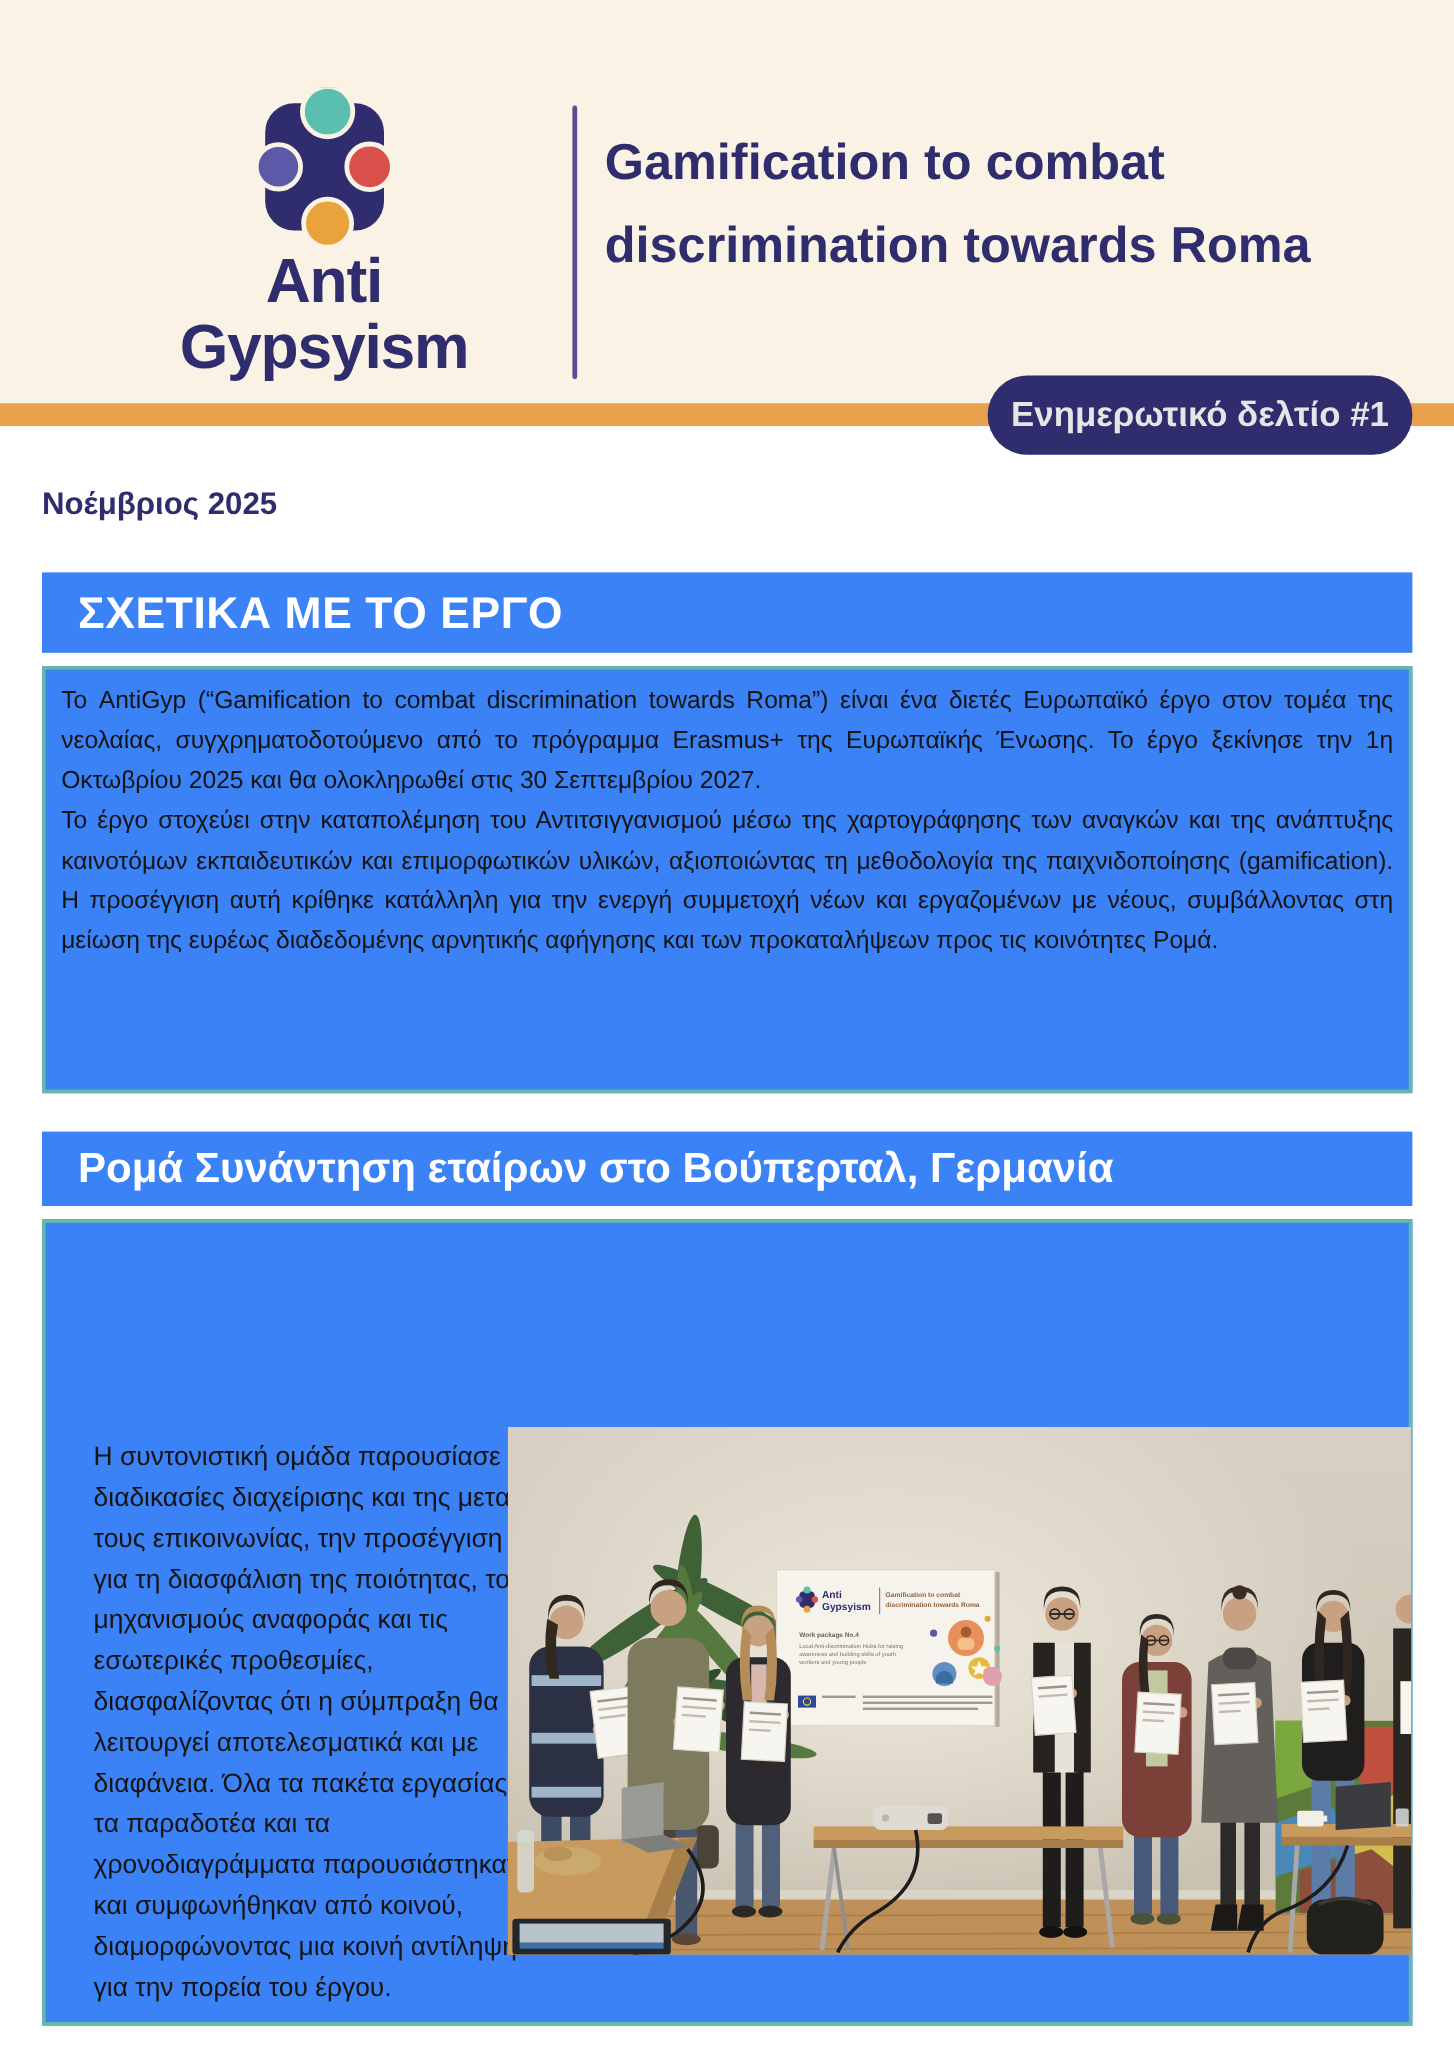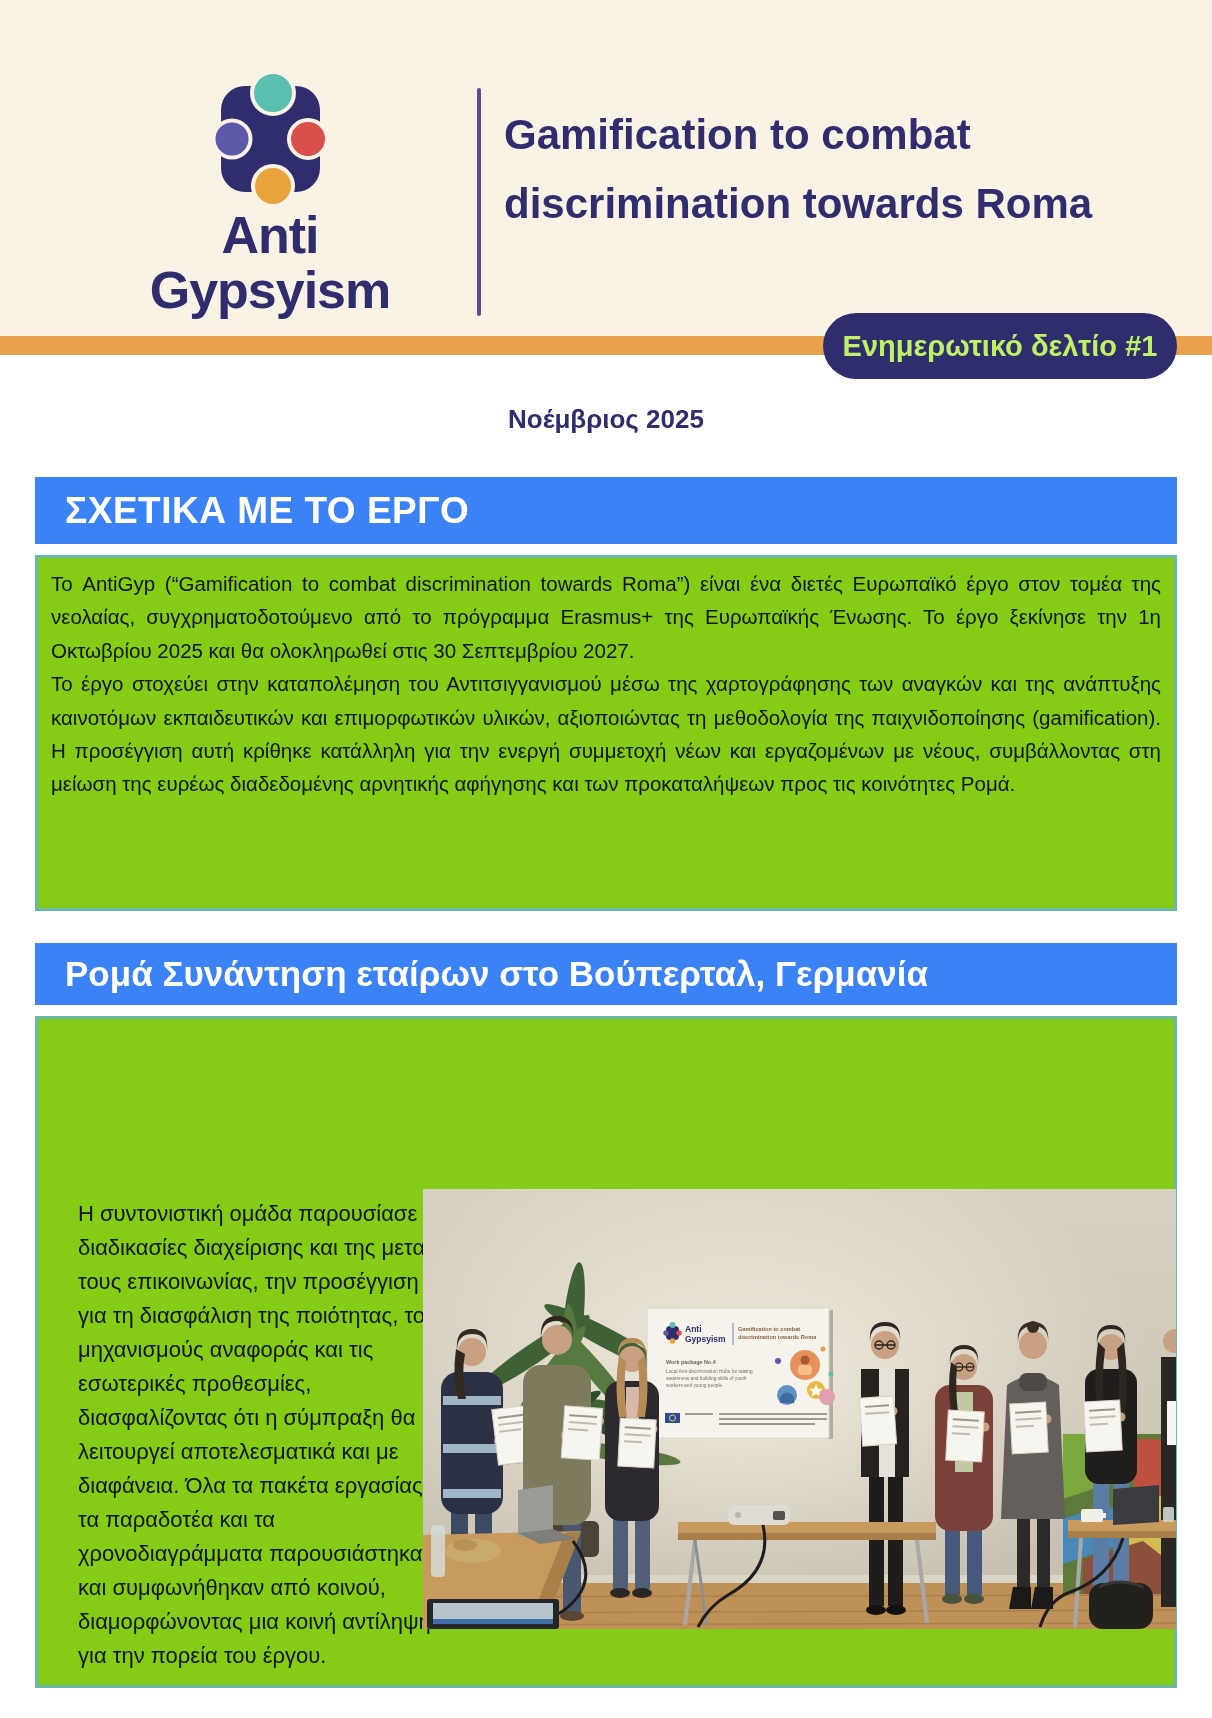--- a/index.html
+++ b/index.html
@@ -13,34 +13,34 @@
   .logo-text { position:absolute; left:120px; top:208px; width:300px; text-align:center;
                color:#2F2D6E; font-weight:700; font-size:52px; line-height:55px; letter-spacing:-1px; }
   .masthead-divider { position:absolute; left:477px; top:88px; width:4px; height:228px;
                background:#5C4E8E; border-radius:2px; }
   .header-title { position:absolute; left:504px; top:100px; width:660px;
                color:#2F2D6E; font-weight:700; font-size:42px; line-height:69px; }
 
   
   .orange-band { position:absolute; top:336px; left:0; width:1212px; height:19px; background:#E9A14E; }
   .badge { position:absolute; top:313px; left:823px; width:354px; height:66px;
-           background:#2F2D6E; border-radius:34px; color:#bef264; font-weight:700; font-size:29px;
+           background:#2F2D6E; border-radius:34px; color:#e5e5e5; font-weight:700; font-size:29px;
            display:flex; align-items:center; justify-content:center; }
 
-  .issue-date { position:absolute; top:404px; left:35px; width:1142px; text-align:center;
+  .issue-date { position:absolute; top:404px; left:35px; width:1142px; text-align:left;
            color:#2F2D6E; font-weight:700; font-size:26px; }
 
   
   .banner { position:absolute; left:35px; width:1142px; background:#3b82f6; color:#ffffff;
             font-weight:700; display:flex; align-items:center; padding-left:30px; }
   .banner-about   { top:477px; height:67px; font-size:37px; letter-spacing:0.5px; }
   .banner-meeting { top:943px; height:62px; font-size:35px; }
 
   
-  .tbox { position:absolute; left:35px; width:1142px; background:#84cc16; border:3px solid #67B7AB; }
+  .tbox { position:absolute; left:35px; width:1142px; background:#3b82f6; border:3px solid #67B7AB; }
   .tbox-about   { top:555px; height:356px; padding:9px 13px 0 13px; }
   .tbox-meeting { top:1016px; height:672px; padding:9px 13px 0 13px; }
   .tbox p { font-size:20.5px; line-height:33.4px; color:#141414; text-align:justify; }
 
   .column-text { position:absolute; left:41px; top:1197px; width:372px;
                  font-size:22px; line-height:34px; color:#141414;margin-left:37px; }
 
   .photo-frame { position:absolute; left:423px; top:1189px; width:753px; height:440px; overflow:hidden; }
 </style>
 </head>

